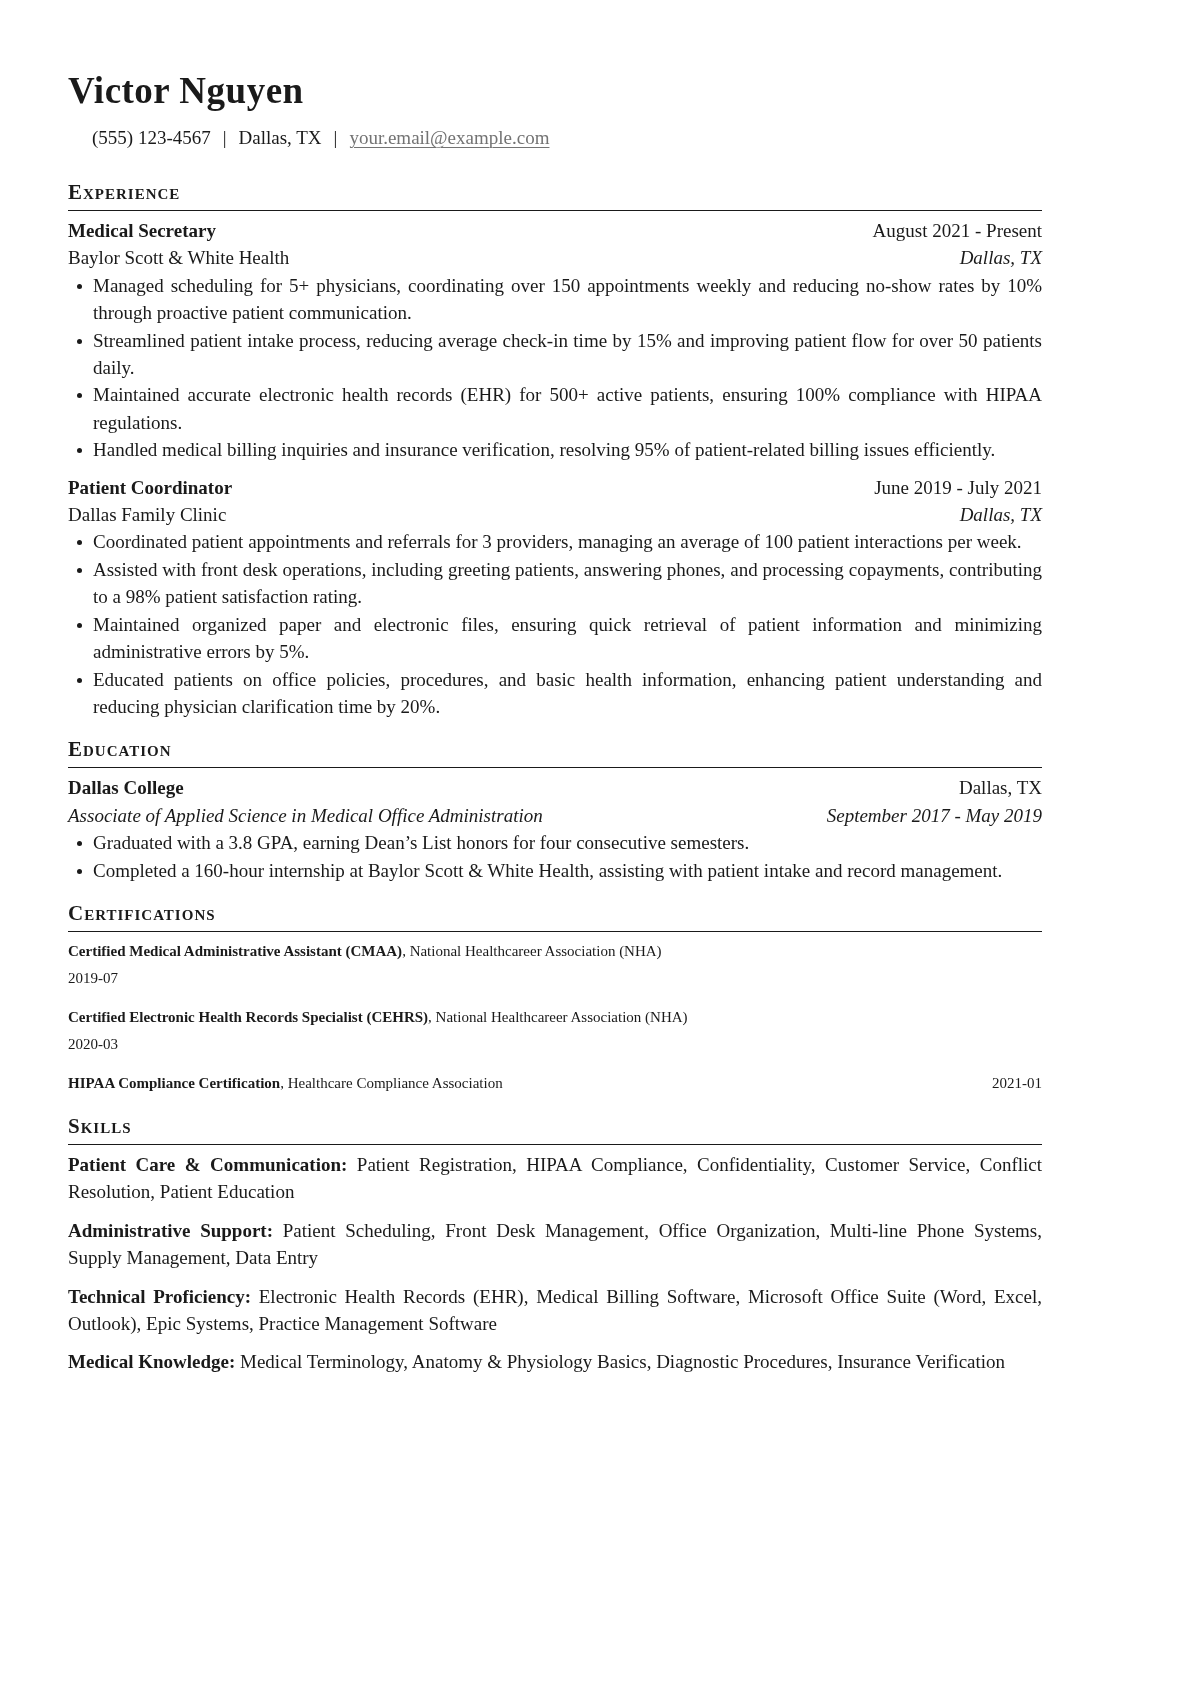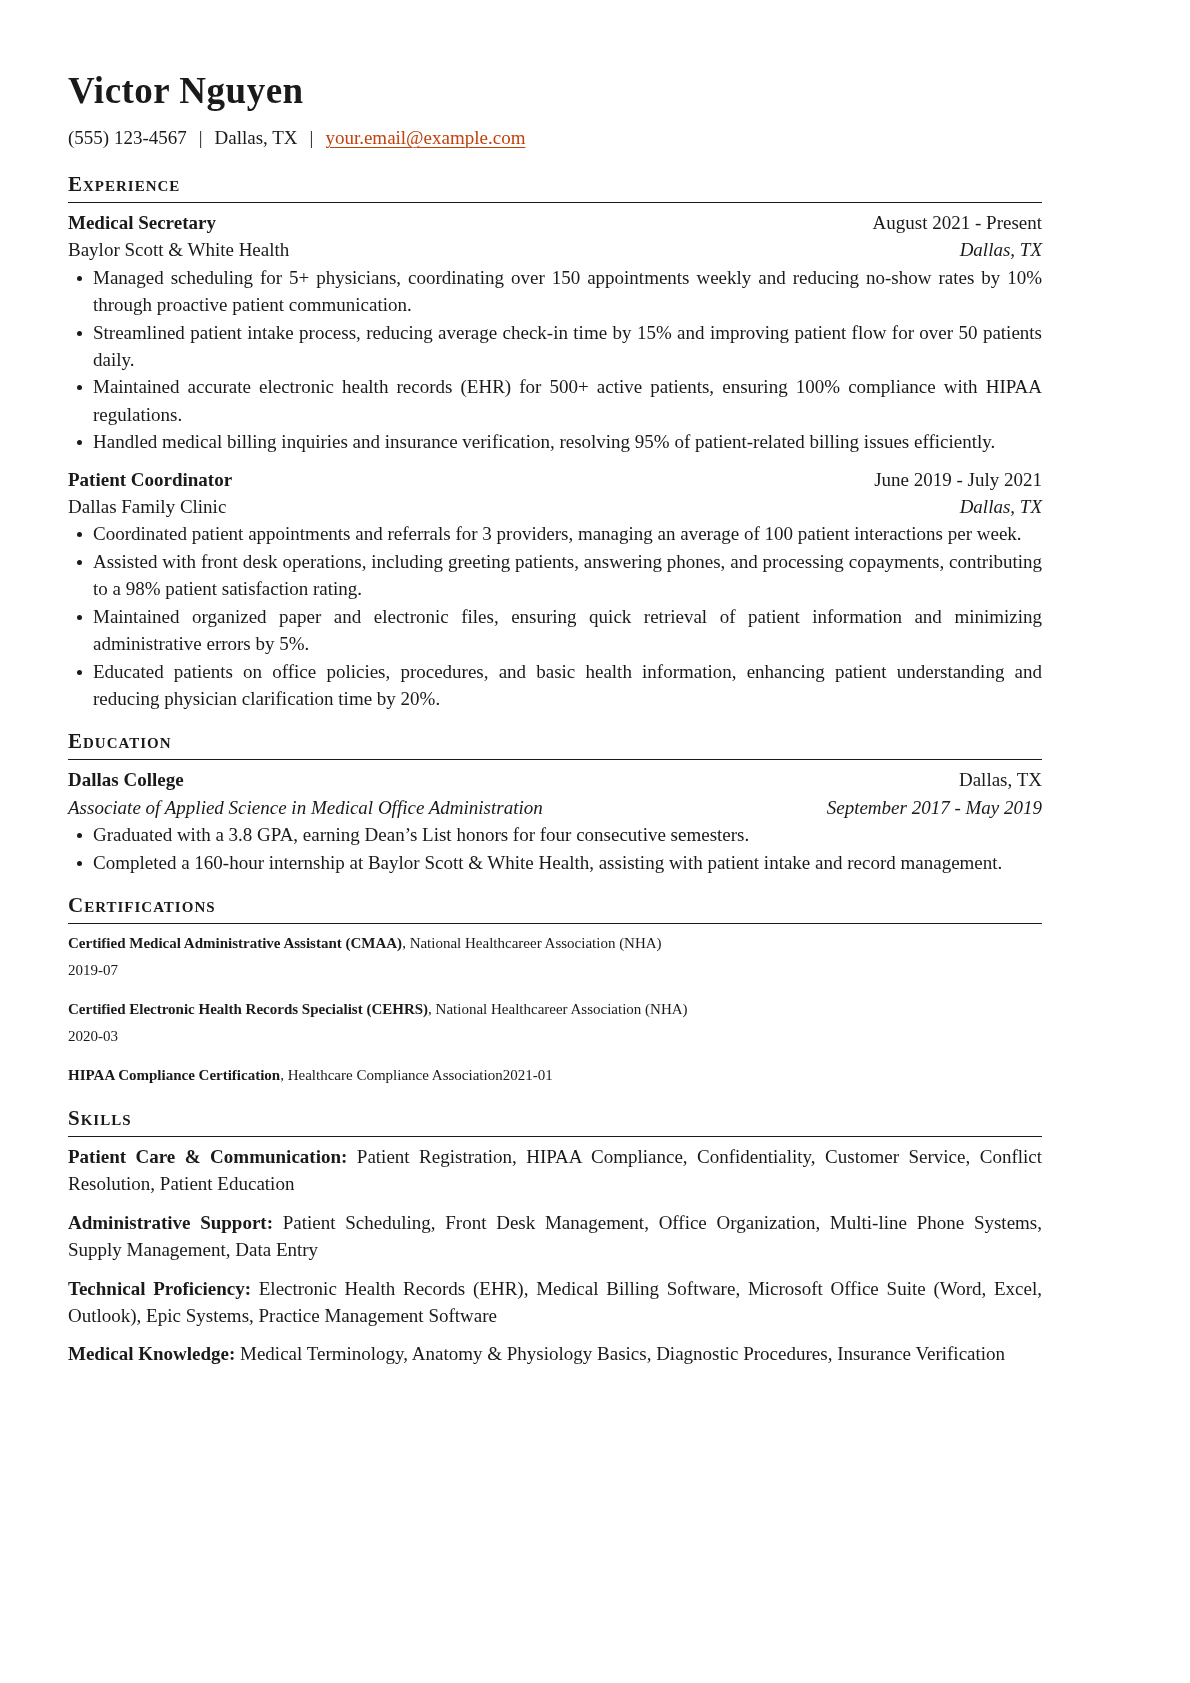--- a/index.html
+++ b/index.html
@@ -27,26 +27,27 @@
     letter-spacing: 0.5px;
     line-height: 44px;
     margin: 0;
   }
   .contact {
     font-size: 19px;
     line-height: 26px;
     margin-top: 12px;
     display: flex;
     align-items: baseline;
+    margin-left: 24px;
   }
   .contact .sep {
     margin: 0 12px;
   }
   .contact a {
-    color: #c2410c;
+    color: #737373;
     text-decoration: underline;
     text-underline-offset: 3px;
     text-decoration-thickness: 1px;
   }
   .section {
     margin-top: 16px;
   }
   .section-title {
     font-size: 21px;
     font-weight: bold;
@@ -93,21 +94,23 @@
     border-radius: 50%;
     background: #1a1a1a;
   }
   .cert {
     font-size: 15px;
     line-height: 27.4px;
     margin-bottom: 11px;
   }
   .cert-row {
     display: flex;
+    justify-content: space-between;
     align-items: baseline;
+    gap: 40px;
   }
   .skill {
     font-size: 19px;
     line-height: 27.4px;
     margin-bottom: 11px;
     text-align: justify;
   }
 </style>
 </head>
 <body>
@@ -118,21 +121,21 @@
     <h1 class="name">Victor Nguyen</h1>
     <div class="contact">
       <span>(555) 123-4567</span>
       <span class="sep">|</span>
       <span>Dallas, TX</span>
       <span class="sep">|</span>
       <a>your.email@example.com</a>
     </div>
   </header>
 
-  <section class="section" style="margin-top:20px;">
+  <section class="section" style="margin-top:28px;">
     <h2 class="section-title">Experience</h2>
     <hr class="rule">
 
     <div class="entry">
       <div class="row">
         <span class="bold">Medical Secretary</span>
         <span>August 2021 - Present</span>
       </div>
       <div class="row">
         <span>Baylor Scott &amp; White Health</span>

